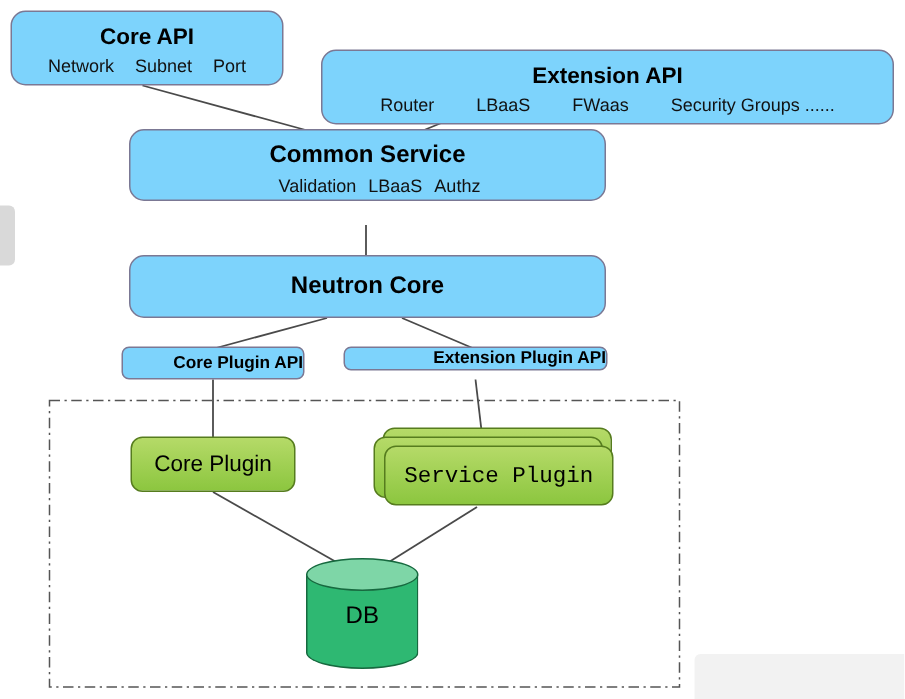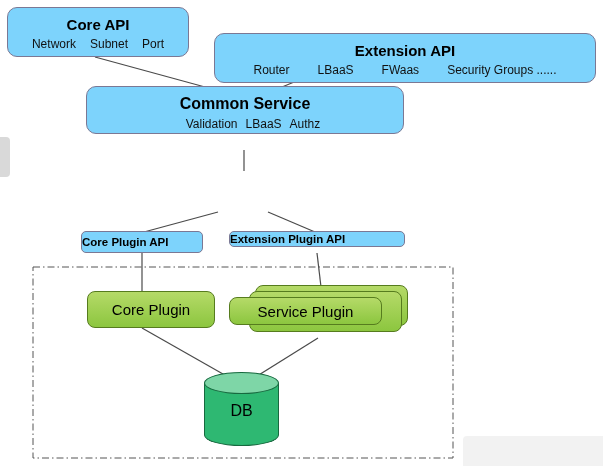--- a/index.html
+++ b/index.html
@@ -40,21 +40,21 @@
   }
   .items.gap-sm { gap: 14px; }
   .items.gap-md { gap: 8px; margin-left: 16px; }
   .items.gap-lg { gap: 28px; text-align: right; }
 
   .node.title-only { display: flex; align-items: center; justify-content: center; }
   .node.title-only .title { padding-top: 0; font-size: 16px; }
 
   .node.small {
     border-radius: 5px;
-    display: flex; align-items: center; justify-content: flex-start;
+    display: flex; align-items: center; justify-content: flex-end;
   }
   .node.small .title { font-size: 11.5px; }
 
   .green-box {
     position: absolute;
     background: linear-gradient(#b5da68, #8cc63f);
     border: 1.5px solid #567c1e;
     border-radius: 8px;
     display: flex; align-items: center; justify-content: center;
     font-size: 15px;
@@ -130,36 +130,39 @@
 
   <div class="node big" style="left:86px; top:86px; width:318px; height:48px;">
     <div class="title" style="font-size:16px;">Common Service</div>
     <div class="items gap-md">
       <span>Validation</span>
       <span>LBaaS</span>
       <span>Authz</span>
     </div>
   </div>
 
+  <div class="node title-only" style="left:86px; top:170px; width:318px; height:42px;">
+    <div class="title">Neutron Core</div>
+  </div>
 
   <div class="node small" style="left:81px; top:231px; width:122px; height:22px;">
     <div class="title">Core Plugin API</div>
   </div>
 
   <div class="node small" style="left:229px; top:231px; width:176px; height:16px;">
     <div class="title">Extension Plugin API</div>
   </div>
 
-  <div class="green-box" style="left:87px; top:291px; width:128px; height:37px;">
+  <div class="green-box" style="left:87px; top:291px; width:110px; height:37px;">
     <span>Core Plugin</span>
   </div>
 
   <div class="green-box stack-layer" style="left:255px; top:285px; width:153px; height:41px;"></div>
   <div class="green-box stack-layer" style="left:249px; top:291px; width:153px; height:41px;"></div>
-  <div class="green-box" style="left:229px; top:297px; width:153px; height:28px;">
+  <div class="green-box" style="left:256px; top:297px; width:153px; height:40px;font-family:Liberation Mono, monospace;">
     <span>Service Plugin</span>
   </div>
 
   <div class="db-group">
     <div class="db-body"></div>
     <div class="db-top"></div>
     <div class="db-label">DB</div>
   </div>
 
   <div class="edge-artifact"></div>

